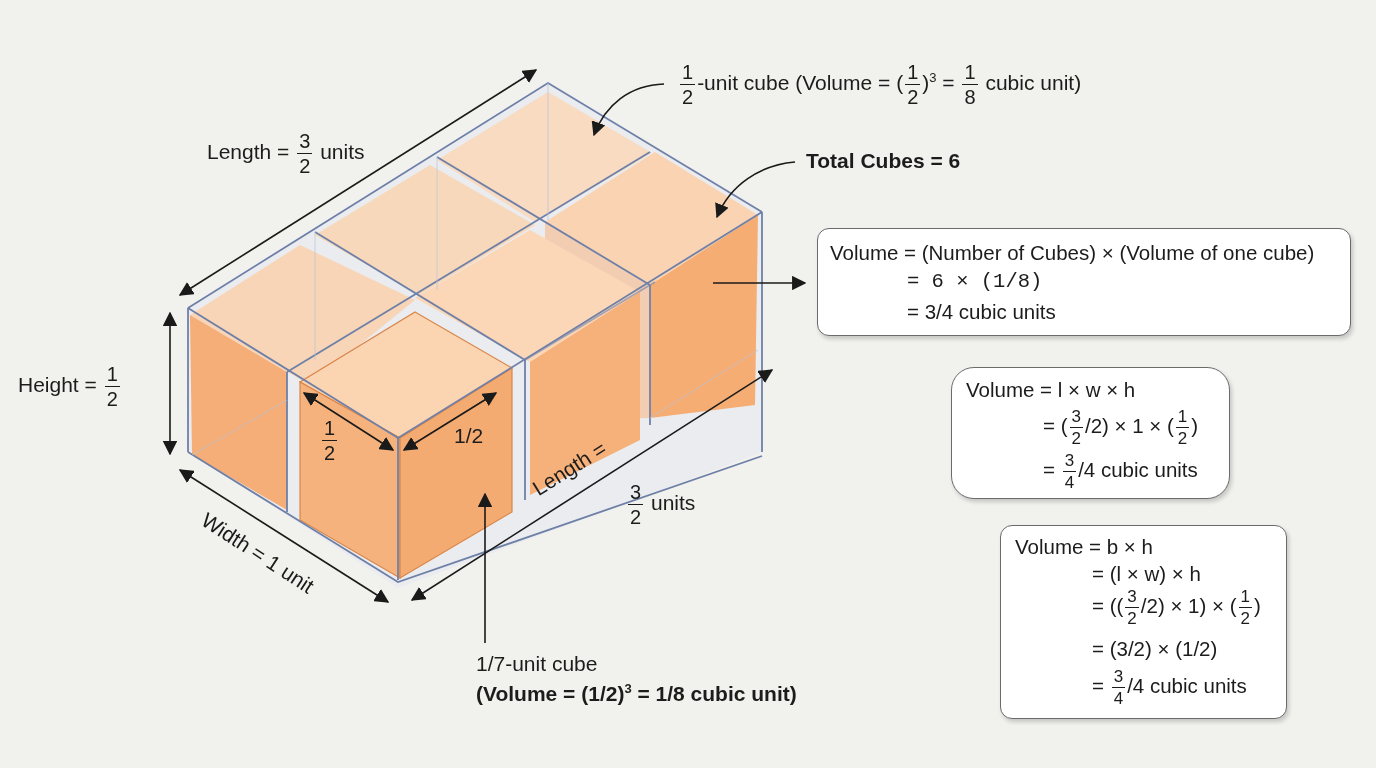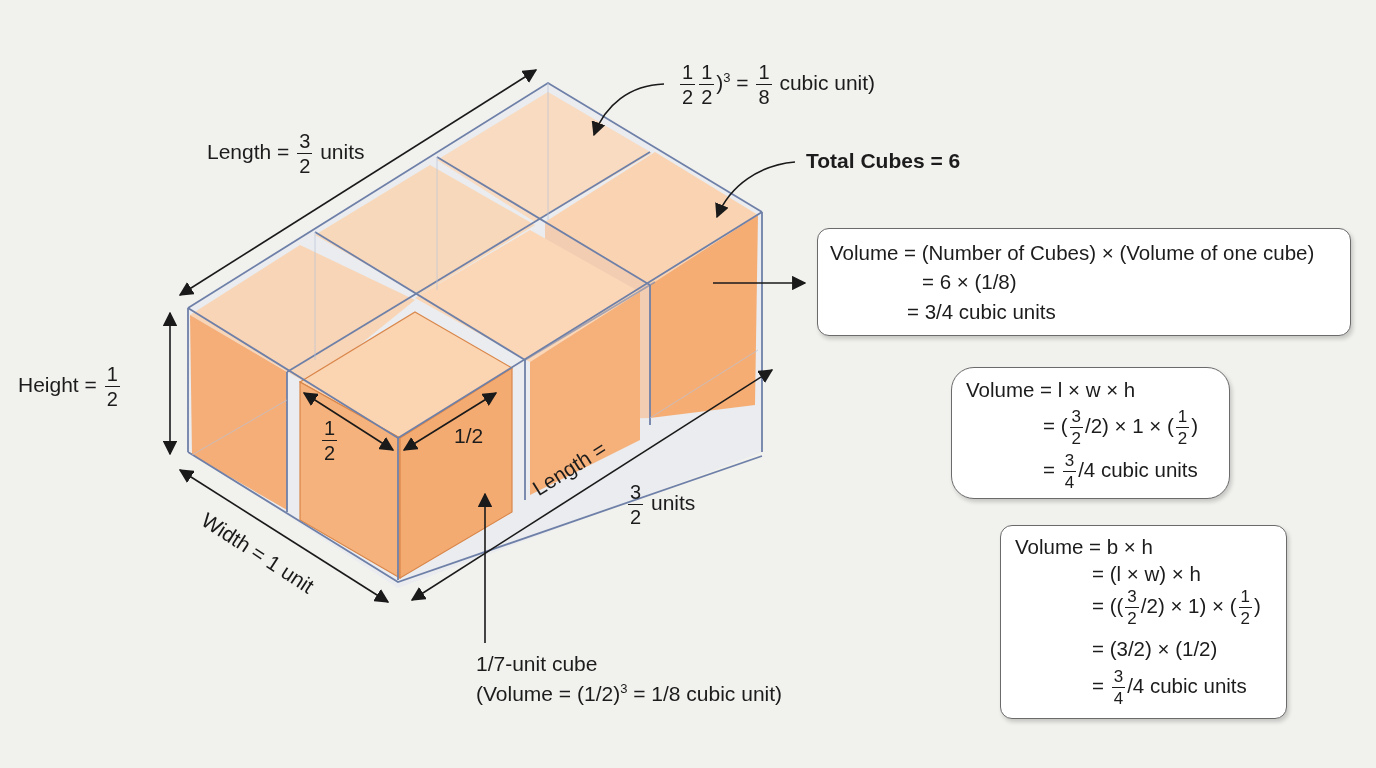--- a/index.html
+++ b/index.html
@@ -135,42 +135,42 @@
         <span class="num">1</span>
         <span class="den">2</span>
       </span>
   </div>
   <div class="lbl" style="left:454px; top:425px;">1/2</div>
 
   <div class="lbl" style="left:678px; top:62px;">
     <span class="frac">
         <span class="num">1</span>
         <span class="den">2</span>
-      </span><span class="frac">
+      </span><span>-unit cube (Volume = (</span><span class="frac">
         <span class="num">1</span>
         <span class="den">2</span>
       </span><span>)</span><sup>3</sup>
     <span>=</span>
     <span class="frac">
         <span class="num">1</span>
         <span class="den">8</span>
       </span>
     <span>cubic unit)</span>
   </div>
 
   <div class="lbl" style="left:806px; top:150px;font-weight:bold;">Total Cubes = 6</div>
 
   <div class="lbl" style="left:476px; top:653px;">1/7-unit cube</div>
-  <div class="lbl" style="left:476px; top:683px;">
+  <div class="lbl" style="left:476px; top:683px;font-weight:bold;">
     <span>(Volume = (1/2)</span><sup>3</sup><span> = 1/8 cubic unit)</span>
   </div>
 
   <div class="box" style="left:817px; top:228px; width:532px; height:106px;">
     <div class="row" style="left:12px; top:14px;">Volume = (Number of Cubes) × (Volume of one cube)</div>
-    <div class="row" style="left:104px; top:43px;">= 6 × (1/8)</div>
+    <div class="row" style="left:89px; top:43px;font-family:Liberation Mono, monospace;">= 6 × (1/8)</div>
     <div class="row" style="left:89px; top:73px;">= 3/4 cubic units</div>
   </div>
 
   <div class="box" style="left:951px; top:367px; width:277px; height:130px;border-radius:23px;">
     <div class="row" style="left:14px; top:12px;">Volume = l × w × h</div>
     <div class="row" style="left:91px; top:40px;">
       <span>= (</span><span class="frac sm">
           <span class="num">3</span>
           <span class="den">2</span>
         </span><span>/2) × 1 × (</span><span class="frac sm">

